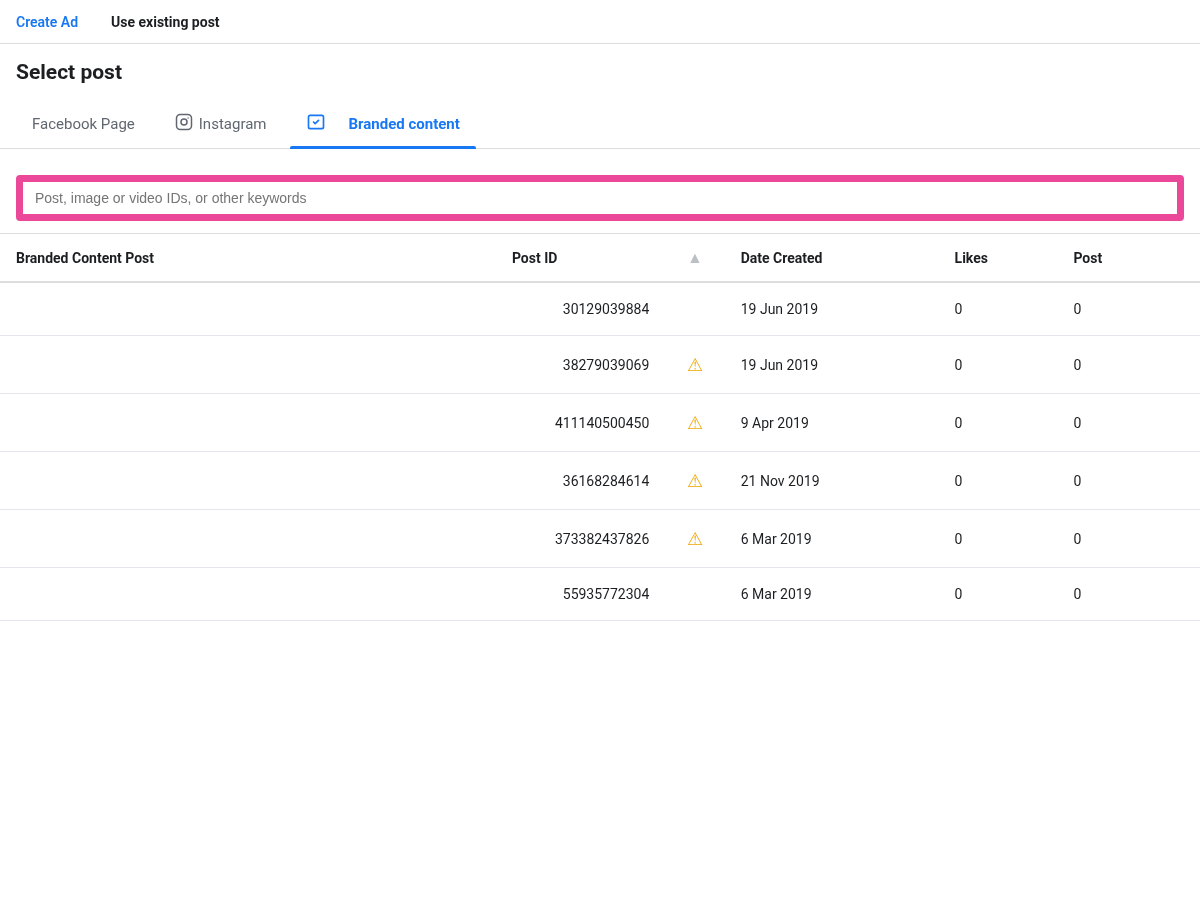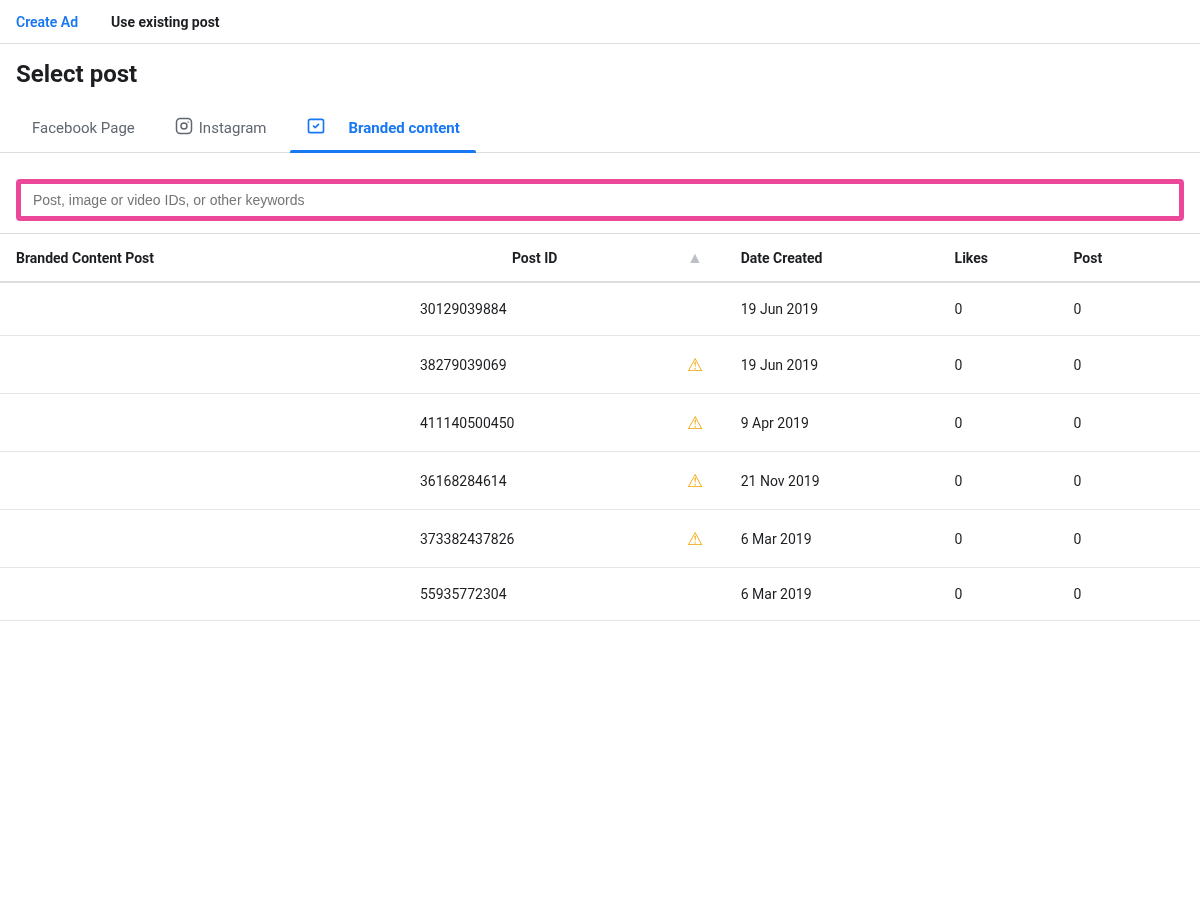--- a/index.html
+++ b/index.html
@@ -39,21 +39,21 @@
     .top-bar-btn.active {
       font-weight: 700;
       color: #1c1e21;
     }
 
     .page-header {
       padding: 16px 16px 0 16px;
     }
 
     .page-title {
-      font-size: 24px;
+      font-size: 21px;
       font-weight: 700;
       color: #1c1e21;
       margin-bottom: 16px;
     }
 
     .tabs {
       display: flex;
       align-items: center;
       border-bottom: 1px solid #ddd;
       margin: 14px -16px;
@@ -95,21 +95,21 @@
     }
 
     .search-bar {
       padding: 12px 16px;
       border-bottom: 1px solid #ddd;
     }
 
     .search-input {
       width: 100%;
       padding: 8px 12px;
-      border: 5px solid #ec4899;
+      border: 7px solid #ec4899;
       border-radius: 4px;
       font-size: 14px;
       color: #8a8d91;
       outline: none;
       background: #fff;
     }
 
     .table-container {
       overflow-x: auto;
     }
@@ -144,21 +144,21 @@
 
     td {
       padding: 18px 16px;
       border-bottom: 1px solid #e4e6eb;
       font-size: 14px;
       color: #1c1e21;
       vertical-align: middle;
     }
 
     td.center {
-      text-align: left;
+      text-align: right;
     }
 
     td.warning-col {
       text-align: center;
     }
 
     .warning-icon {
       color: #f0a500;
       font-size: 18px;
       display: inline-block;

